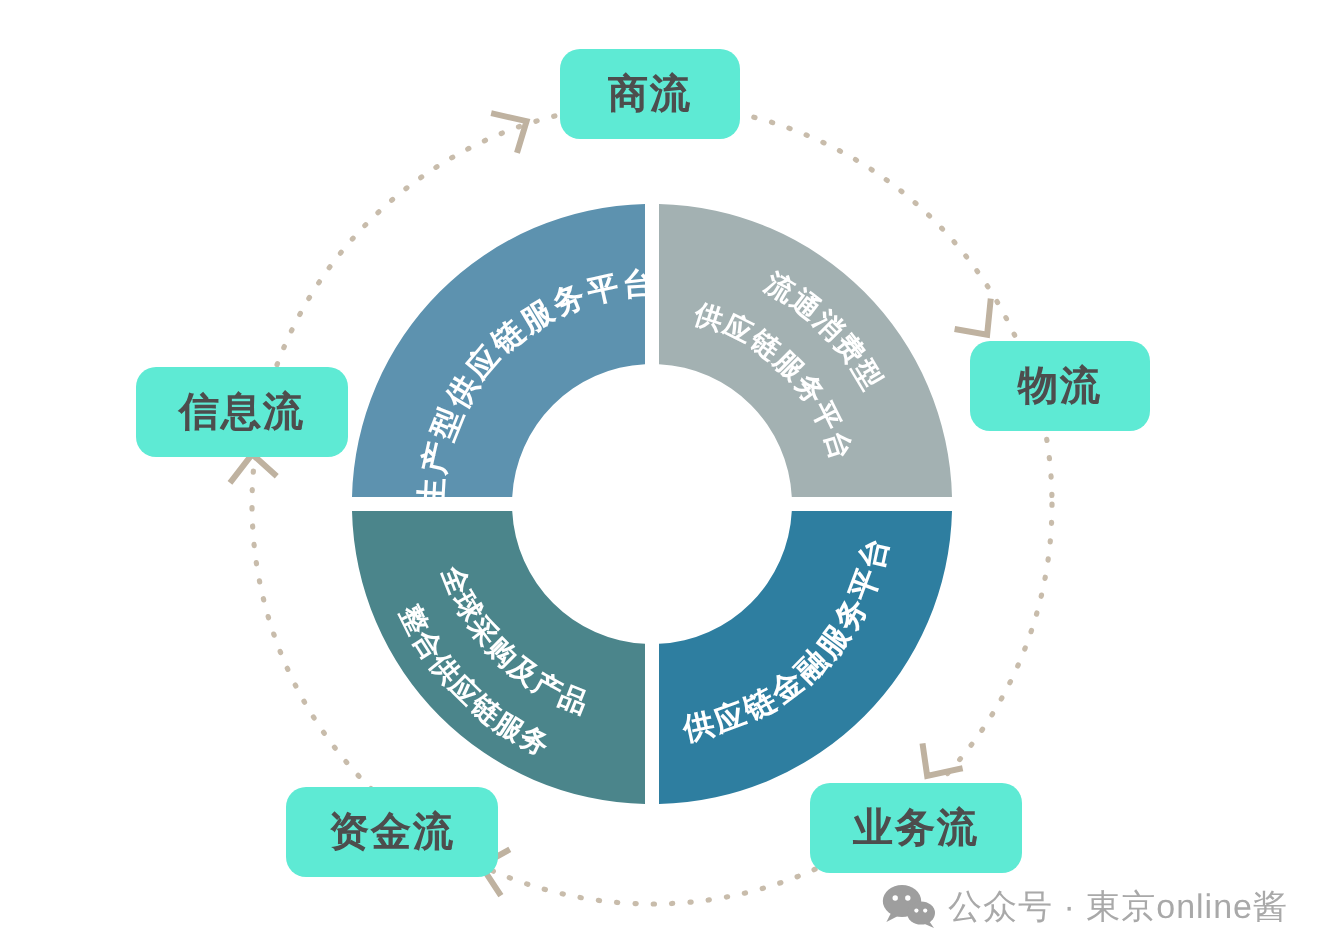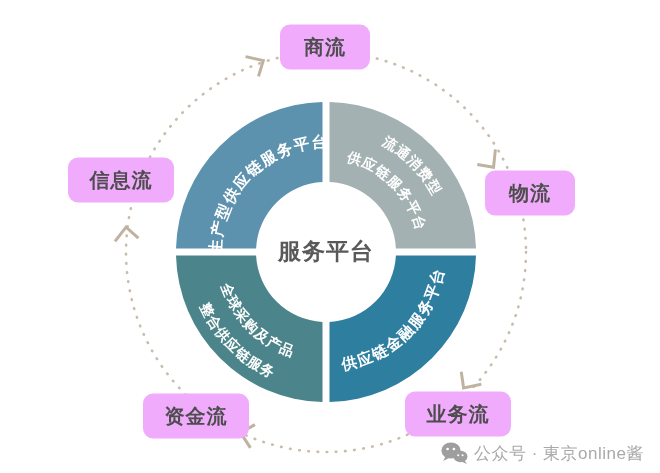--- a/index.html
+++ b/index.html
@@ -9,21 +9,21 @@
   .seg-text{fill:#ffffff;font-weight:bold;}
   .seg-text.single{font-size:15.5px;letter-spacing:1.5px;}
   .seg-text.double{font-size:14px;letter-spacing:1px;}
   .center-label{
     position:absolute;left:326px;top:252px;transform:translate(-50%,-50%);
     width:160px;text-align:center;color:#595959;font-weight:bold;
     font-size:23px;line-height:1.45;letter-spacing:1px;white-space:nowrap;
   }
   .flow-label{
     position:absolute;transform:translate(-50%,-50%);
-    background:#f0abfc;color:#4d4d4d;font-weight:bold;font-size:20px;
+    background:#5eead4;color:#4d4d4d;font-weight:bold;font-size:20px;
     border-radius:10px;text-align:center;padding:9px 0;letter-spacing:1px;
   }
   .flow-label.w2{width:90px;}
   .flow-label.w3{width:106px;}
   .watermark{
     position:absolute;right:16px;bottom:8px;display:flex;align-items:center;gap:6px;
     color:#a9a9a9;font-size:17px;letter-spacing:0.5px;margin-top:43px;
   }
   .watermark svg{display:block;}
 </style>
@@ -72,28 +72,27 @@
     </text>
     <text class="seg-text double" text-anchor="middle">
       <textPath href="#arcBL1" startOffset="50%">全球采购及产品</textPath>
     </text>
     <text class="seg-text double" text-anchor="middle">
       <textPath href="#arcBL2" startOffset="50%">整合供应链服务</textPath>
     </text>
   </svg>
 
   <div class="center-label">
-    <div>服务平台</div>
   </div>
 
   <div class="flow-label w2" style="left:325px;top:47px;">商流</div>
   <div class="flow-label w2" style="left:530px;top:193px;">物流</div>
   <div class="flow-label w3" style="left:196px;top:416px;">资金流</div>
   <div class="flow-label w3" style="left:458px;top:414px;">业务流</div>
-  <div class="flow-label w3" style="left:121px;top:180px;">信息流</div>
+  <div class="flow-label w3" style="left:121px;top:206px;">信息流</div>
 
   <div class="watermark">
     <svg width="27" height="23" viewBox="0 0 27 23">
       <g fill="#9e9e9e">
         <ellipse cx="10" cy="8.5" rx="9.6" ry="8"></ellipse>
         <path d="M4.5 14.5 L2.2 19 L8 16 Z"></path>
         <ellipse cx="19.5" cy="14.5" rx="7" ry="5.8"></ellipse>
         <path d="M23.5 18.5 L26 22 L20.8 19.8 Z"></path>
       </g>
       <g fill="#ffffff">

